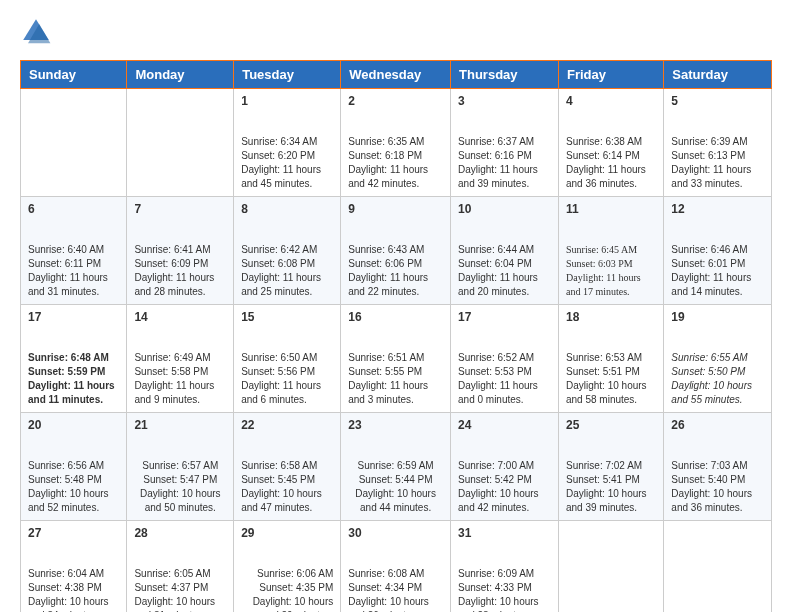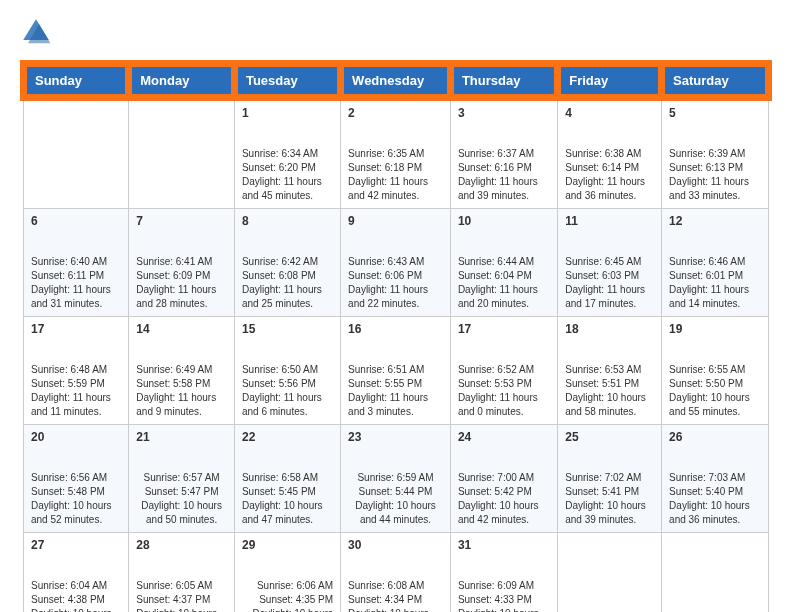--- a/index.html
+++ b/index.html
@@ -55,21 +55,21 @@
       border-collapse: collapse;
       border: 1px solid #ccc;
     }
     .calendar th {
       background: #2a6ebb;
       color: #fff;
       text-align: left;
       padding: 6px 8px;
       font-size: 13px;
       font-weight: bold;
-      border: 7px solid #f97316;
+      border: 1px solid #f97316;
     }
     .calendar td {
       vertical-align: top;
       padding: 5px 7px;
       border: 1px solid #ccc;
       width: 113px;
       min-height: 70px;
       font-size: 10.5px;
       color: #333;
       background: #fff;
@@ -187,35 +187,35 @@
 Daylight: 11 hours and 22 minutes.</div>
           </td>
           <td>
             <div class="day-num">10</div>
             <div class="day-info" style="white-space: pre-line;">Sunrise: 6:44 AM
 Sunset: 6:04 PM
 Daylight: 11 hours and 20 minutes.</div>
           </td>
           <td>
             <div class="day-num">11</div>
-            <div class="day-info" style="white-space: pre-line;">Sunrise: 6:45 AM
+            <div class="day-info" style="white-space: pre-line; font-family: Liberation Serif, serif;">Sunrise: 6:45 AM
 Sunset: 6:03 PM
 Daylight: 11 hours and 17 minutes.</div>
           </td>
           <td>
             <div class="day-num">12</div>
             <div class="day-info" style="white-space: pre-line;">Sunrise: 6:46 AM
 Sunset: 6:01 PM
 Daylight: 11 hours and 14 minutes.</div>
           </td>
         </tr>
         <tr>
           <td>
             <div class="day-num">17</div>
-            <div class="day-info" style="white-space: pre-line;">Sunrise: 6:48 AM
+            <div class="day-info" style="white-space: pre-line; font-weight: bold;">Sunrise: 6:48 AM
 Sunset: 5:59 PM
 Daylight: 11 hours and 11 minutes.</div>
           </td>
           <td>
             <div class="day-num">14</div>
             <div class="day-info" style="white-space: pre-line;">Sunrise: 6:49 AM
 Sunset: 5:58 PM
 Daylight: 11 hours and 9 minutes.</div>
           </td>
           <td>
@@ -237,21 +237,21 @@
 Daylight: 11 hours and 0 minutes.</div>
           </td>
           <td>
             <div class="day-num">18</div>
             <div class="day-info" style="white-space: pre-line;">Sunrise: 6:53 AM
 Sunset: 5:51 PM
 Daylight: 10 hours and 58 minutes.</div>
           </td>
           <td>
             <div class="day-num">19</div>
-            <div class="day-info" style="white-space: pre-line;">Sunrise: 6:55 AM
+            <div class="day-info" style="white-space: pre-line; font-style: italic;">Sunrise: 6:55 AM
 Sunset: 5:50 PM
 Daylight: 10 hours and 55 minutes.</div>
           </td>
         </tr>
         <tr>
           <td>
             <div class="day-num">20</div>
             <div class="day-info" style="white-space: pre-line;">Sunrise: 6:56 AM
 Sunset: 5:48 PM
 Daylight: 10 hours and 52 minutes.</div>

